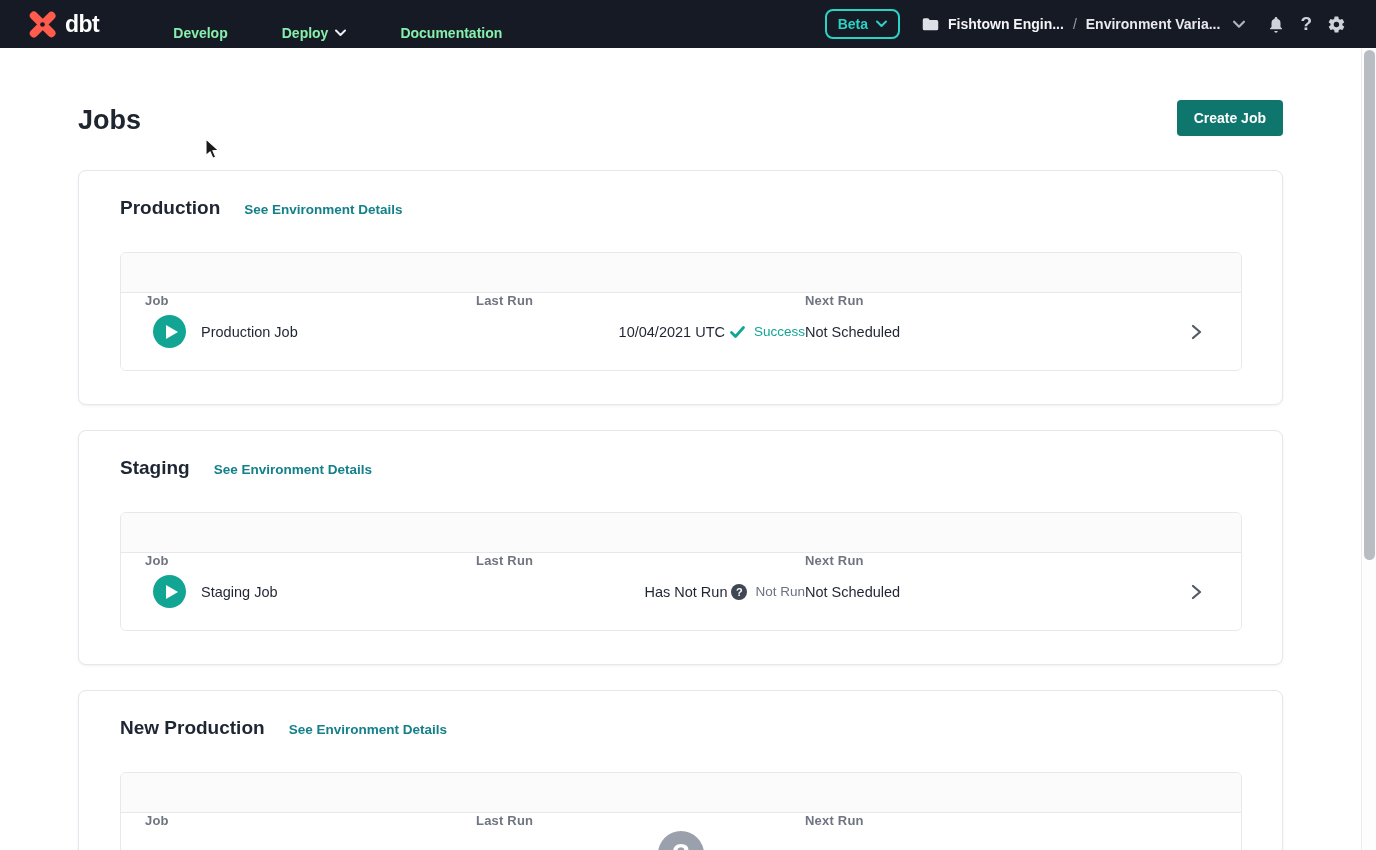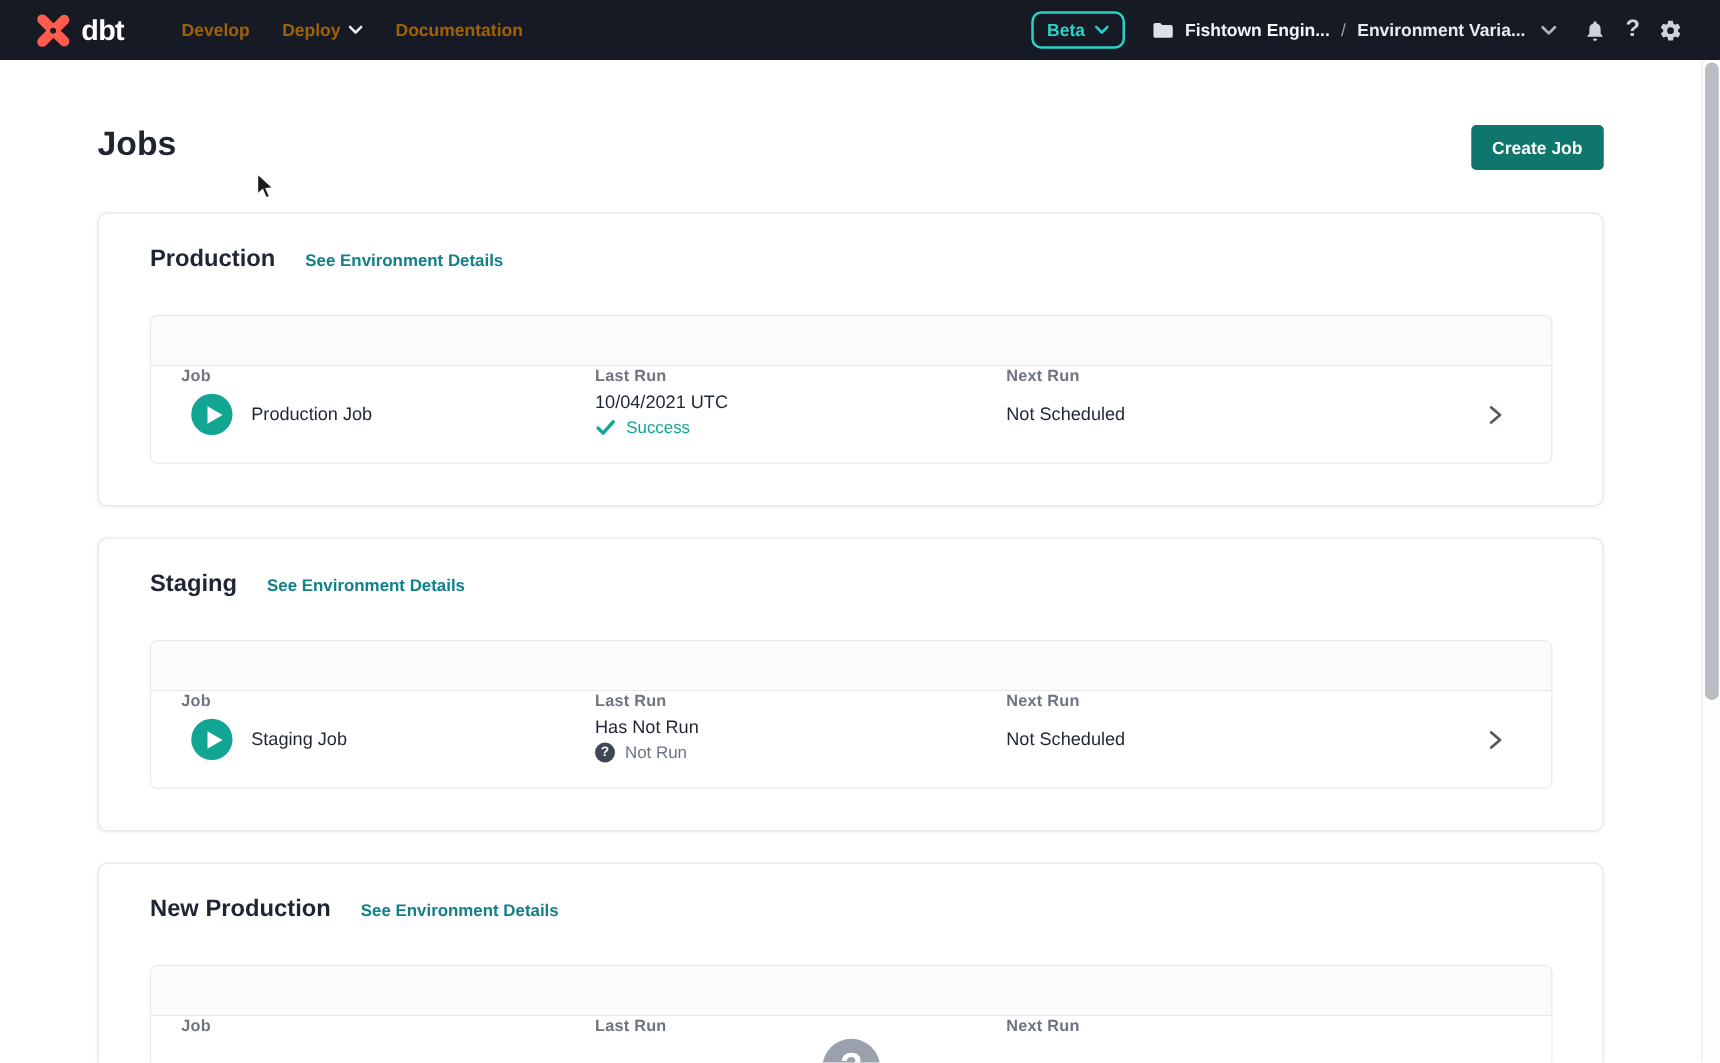--- a/index.html
+++ b/index.html
@@ -4,42 +4,42 @@
 <title>dbt Cloud — Jobs</title>
 <style>
   * { margin:0; padding:0; box-sizing:border-box; }
   html,body { width:1376px; height:850px; overflow:hidden; background:#fff;
     font-family:"Liberation Sans", sans-serif; }
   .viewport { position:relative; width:1376px; height:850px; overflow:hidden; }
 
   
   .navbar { position:relative; z-index:5; height:48px; background:#161a25; display:flex;
     align-items:center; justify-content:space-between; padding:0 30px 0 26px; }
-  .nav-left { display:flex; align-items:center; }
+  .nav-left { display:flex; align-items:flex-end; }
   .logo-wrap { display:flex; align-items:center; gap:6px; cursor:pointer; text-decoration:none; }
   .brand { color:#fff; font-size:23px; font-weight:700; letter-spacing:-0.5px; }
   .nav-links { display:flex; align-items:center; gap:26px; margin-left:46px; }
-  .nav-link { color:#a16207; font-size:14px; font-weight:700; text-decoration:none;
-    display:flex; align-items:center; gap:7px; cursor:pointer; }
+  .nav-link { color:#86efac; font-size:14px; font-weight:700; text-decoration:none;
+    display:flex; align-items:center; gap:7px; cursor:pointer;margin-left:28px; }
   .nav-right { display:flex; align-items:center; gap:22px; }
   .beta-btn { background:transparent; border:2px solid #2bd2c6; color:#2bd2c6;
     font-family:inherit; font-size:14px; font-weight:700; border-radius:8px;
     padding:5px 11px; display:flex; align-items:center; gap:8px; cursor:pointer; }
   .breadcrumb { display:flex; align-items:center; gap:9px; cursor:pointer; }
   .crumb-account { color:#f4f5f7; font-size:14px; font-weight:700; }
   .crumb-sep { color:#9aa1ac; font-size:14px; }
   .crumb-page { color:#e8eaee; font-size:14px; font-weight:600; }
   .nav-icons { display:flex; align-items:center; gap:15px; }
   .icon-btn { display:flex; align-items:center; justify-content:center; cursor:pointer; }
   .help-glyph { color:#ced3da; font-size:19px; font-weight:700; }
 
   
   main { width:1361px; padding:0 78px; }
   .page-head { margin-top:52px; margin-bottom:34px; height:36px;
-    display:flex; align-items:flex-start; justify-content:space-between; }
+    display:flex; align-items:flex-end; justify-content:space-between; }
   .page-title { font-size:27px; font-weight:700; color:#20262f; }
   .create-job { background:#0f766e; color:#fff; border:none; border-radius:4px;
     font-family:inherit; font-size:14px; font-weight:600; padding:10px 17px; cursor:pointer; }
 
   .env-card { border:1px solid #e4e7ec; border-radius:8px;
     box-shadow:0 1px 3px rgba(16,24,40,0.06); padding:26px 40px 33px 41px;
     margin-bottom:25px; background:#fff; }
   .env-head { display:flex; align-items:baseline; gap:24px; margin-bottom:33px; }
   .env-name { font-size:19px; font-weight:700; color:#1f2633; }
   .env-link { font-size:13.5px; font-weight:700; color:#13808a; text-decoration:none; cursor:pointer; }
@@ -50,21 +50,21 @@
     padding-left:24px; }
   .t-head .th { font-size:13px; font-weight:600; color:#6f7580; letter-spacing:0.2px;margin-top:40px; }
   .t-row { height:77px; display:grid; grid-template-columns:331px 329px 1fr 90px;
     align-items:center; padding-left:24px; cursor:pointer; background:#fff; }
   .job-cell { display:flex; align-items:center; gap:15px; padding-left:8px; }
   .play-btn { width:33px; height:33px; border-radius:50%; background:#12a594; border:none;
     display:flex; align-items:center; justify-content:center; cursor:pointer; flex:0 0 33px; }
   .play-tri { width:0; height:0; border-left:12px solid #fff;
     border-top:7.5px solid transparent; border-bottom:7.5px solid transparent; margin-left:4px; }
   .job-name { font-size:14.5px; font-weight:400; color:#1f2633; }
-  .last-cell { display:flex; flex-direction:column; justify-content:space-between; gap:4px; }
+  .last-cell { display:flex; flex-direction:row; justify-content:flex-end; gap:4px; }
   .run-date { font-size:14.5px; color:#1f2633; }
   .run-status { display:flex; align-items:center; gap:8px; font-size:13.5px; }
   .run-status.success { color:#12a594; }
   .run-status.notrun { color:#6b7280; }
   .qmark-sm { width:16px; height:16px; border-radius:50%; background:#3f4654; color:#fff;
     font-size:11px; font-weight:700; line-height:16px; text-align:center; flex:0 0 16px; }
   .next-cell { font-size:14.5px; color:#1f2633; }
   .chev-cell { justify-self:center; display:flex; align-items:center; }
 
   .empty-body { height:170px; display:flex; justify-content:center;

